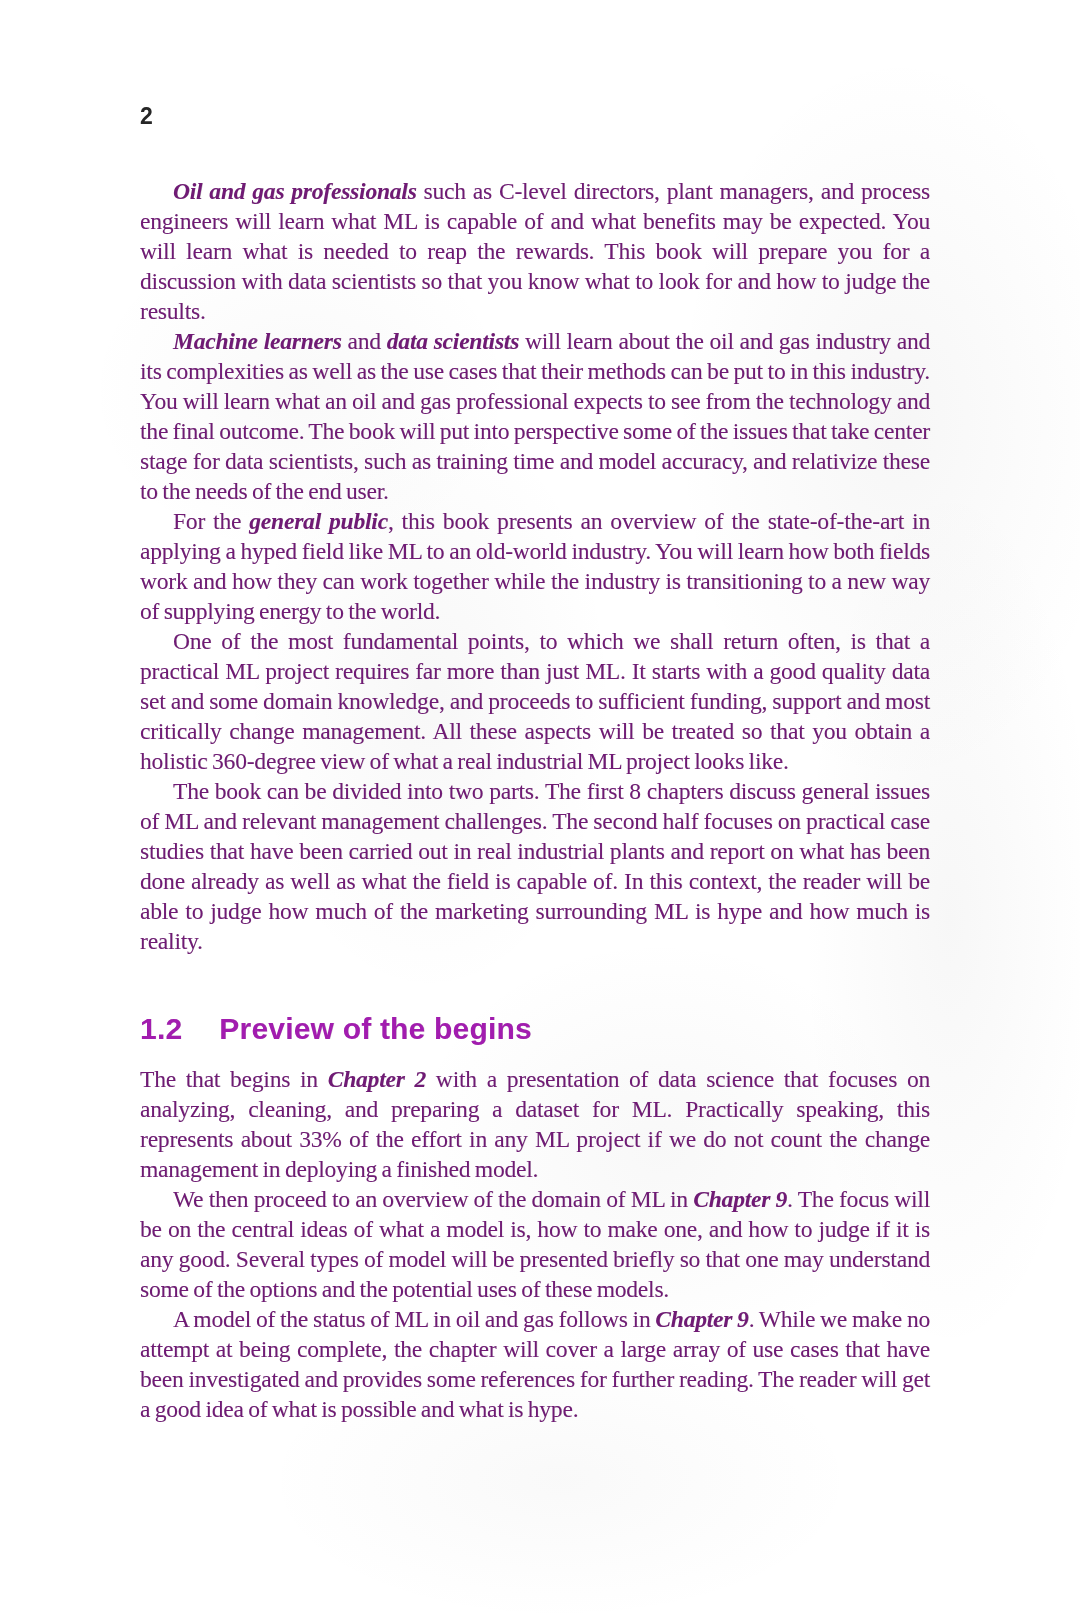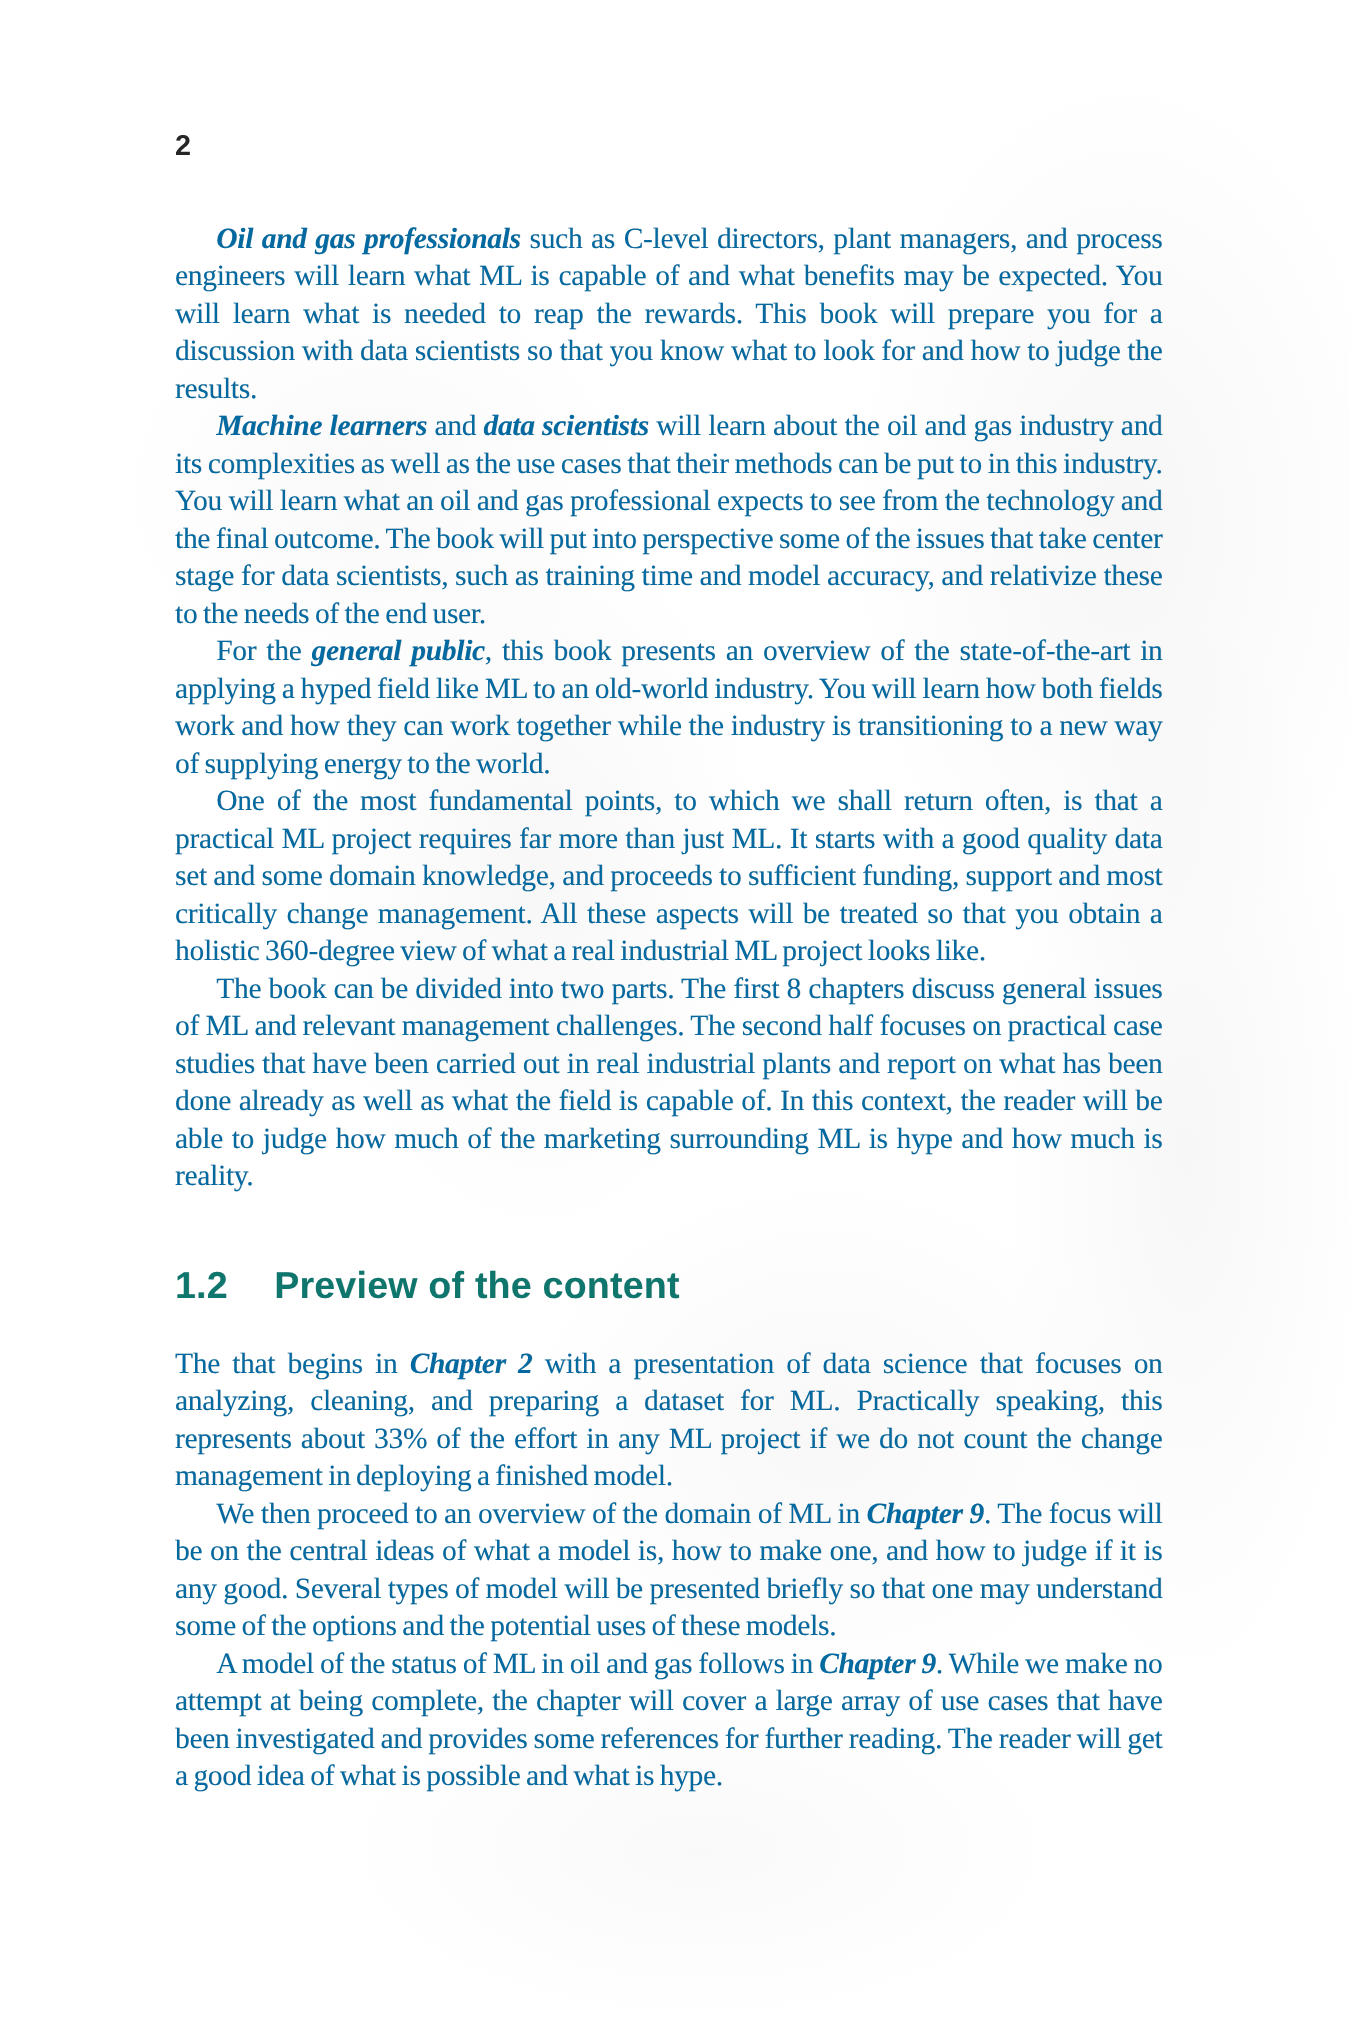--- a/index.html
+++ b/index.html
@@ -46,43 +46,43 @@
   .running-head .page-num {
     font-weight: 700;
     color: #262626;
     margin-right: 30px;
   }
   .body-text {
     font-family: "Liberation Serif", serif;
     font-size: 23.5px;
     line-height: 30px;
     text-align: justify;
-    color: #0369a1;
+    color: #701a75;
     letter-spacing: -0.2px;
     word-spacing: -1.2px;
     text-shadow: 0.3px 0.3px 0.5px rgba(60,60,60,0.30);
   }
   .body-text p.para {
     margin: 0;
   }
   .body-text p.para.indent {
     text-indent: 33px;
   }
   .bi {
     font-weight: 700;
     font-style: italic;
   }
   .section-heading {
     display: flex;
     align-items: flex-start;
     font-family: "Liberation Sans", sans-serif;
     font-weight: 700;
     font-size: 30px;
-    color: #0f766e;
-    margin: 56px 0 30px 0;
+    color: #a21caf;
+    margin: 56px 0 18px 0;
     letter-spacing: 0.2px;
     text-shadow: 0.3px 0.3px 0.5px rgba(60,60,60,0.25);
   }
   .section-heading .heading-num {
     margin-right: 37px;
   }
 </style>
 </head>
 <body>
 
@@ -96,21 +96,21 @@
     <div class="body-text">
         <p class="para indent"><span class="bi">Oil and gas professionals</span><span> such as C-level directors, plant managers, and process engineers will learn what ML is capable of and what benefits may be expected. You will learn what is needed to reap the rewards. This book will prepare you for a discussion with data scientists so that you know what to look for and how to judge the results.</span></p>
         <p class="para indent"><span class="bi">Machine learners</span><span> and </span><span class="bi">data scientists</span><span> will learn about the oil and gas industry and its complexities as well as the use cases that their methods can be put to in this industry. You will learn what an oil and gas professional expects to see from the technology and the final outcome. The book will put into perspective some of the issues that take center stage for data scientists, such as training time and model accuracy, and relativize these to the needs of the end user.</span></p>
         <p class="para indent"><span>For the </span><span class="bi">general public</span><span>, this book presents an overview of the state-of-the-art in applying a hyped field like ML to an old-world industry. You will learn how both fields work and how they can work together while the industry is transitioning to a new way of supplying energy to the world.</span></p>
         <p class="para indent"><span>One of the most fundamental points, to which we shall return often, is that a practical ML project requires far more than just ML. It starts with a good quality data set and some domain knowledge, and proceeds to sufficient funding, support and most critically change management. All these aspects will be treated so that you obtain a holistic 360-degree view of what a real industrial ML project looks like.</span></p>
         <p class="para indent"><span>The book can be divided into two parts. The first 8 chapters discuss general issues of ML and relevant management challenges. The second half focuses on practical case studies that have been carried out in real industrial plants and report on what has been done already as well as what the field is capable of. In this context, the reader will be able to judge how much of the marketing surrounding ML is hype and how much is reality.</span></p>
       </div>
 
     <div class="section-heading">
       <span class="heading-num">1.2</span>
-      <span class="heading-title">Preview of the content</span>
+      <span class="heading-title">Preview of the begins</span>
     </div>
 
     <div class="body-text">
         <p class="para"><span>The that begins in </span><span class="bi">Chapter 2</span><span> with a presentation of data science that focuses on analyzing, cleaning, and preparing a dataset for ML. Practically speaking, this represents about 33% of the effort in any ML project if we do not count the change management in deploying a finished model.</span></p>
         <p class="para indent"><span>We then proceed to an overview of the domain of ML in </span><span class="bi">Chapter 9</span><span>. The focus will be on the central ideas of what a model is, how to make one, and how to judge if it is any good. Several types of model will be presented briefly so that one may understand some of the options and the potential uses of these models.</span></p>
         <p class="para indent"><span>A model of the status of ML in oil and gas follows in </span><span class="bi">Chapter 9</span><span>. While we make no attempt at being complete, the chapter will cover a large array of use cases that have been investigated and provides some references for further reading. The reader will get a good idea of what is possible and what is hype.</span></p>
       </div>
 
   </div>
 </div>

